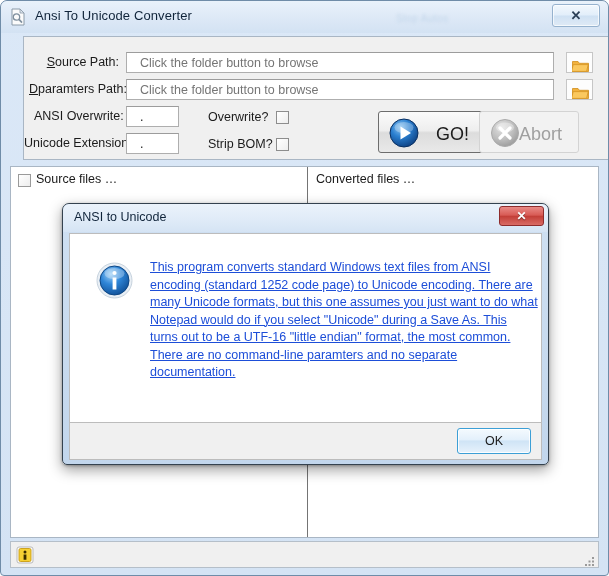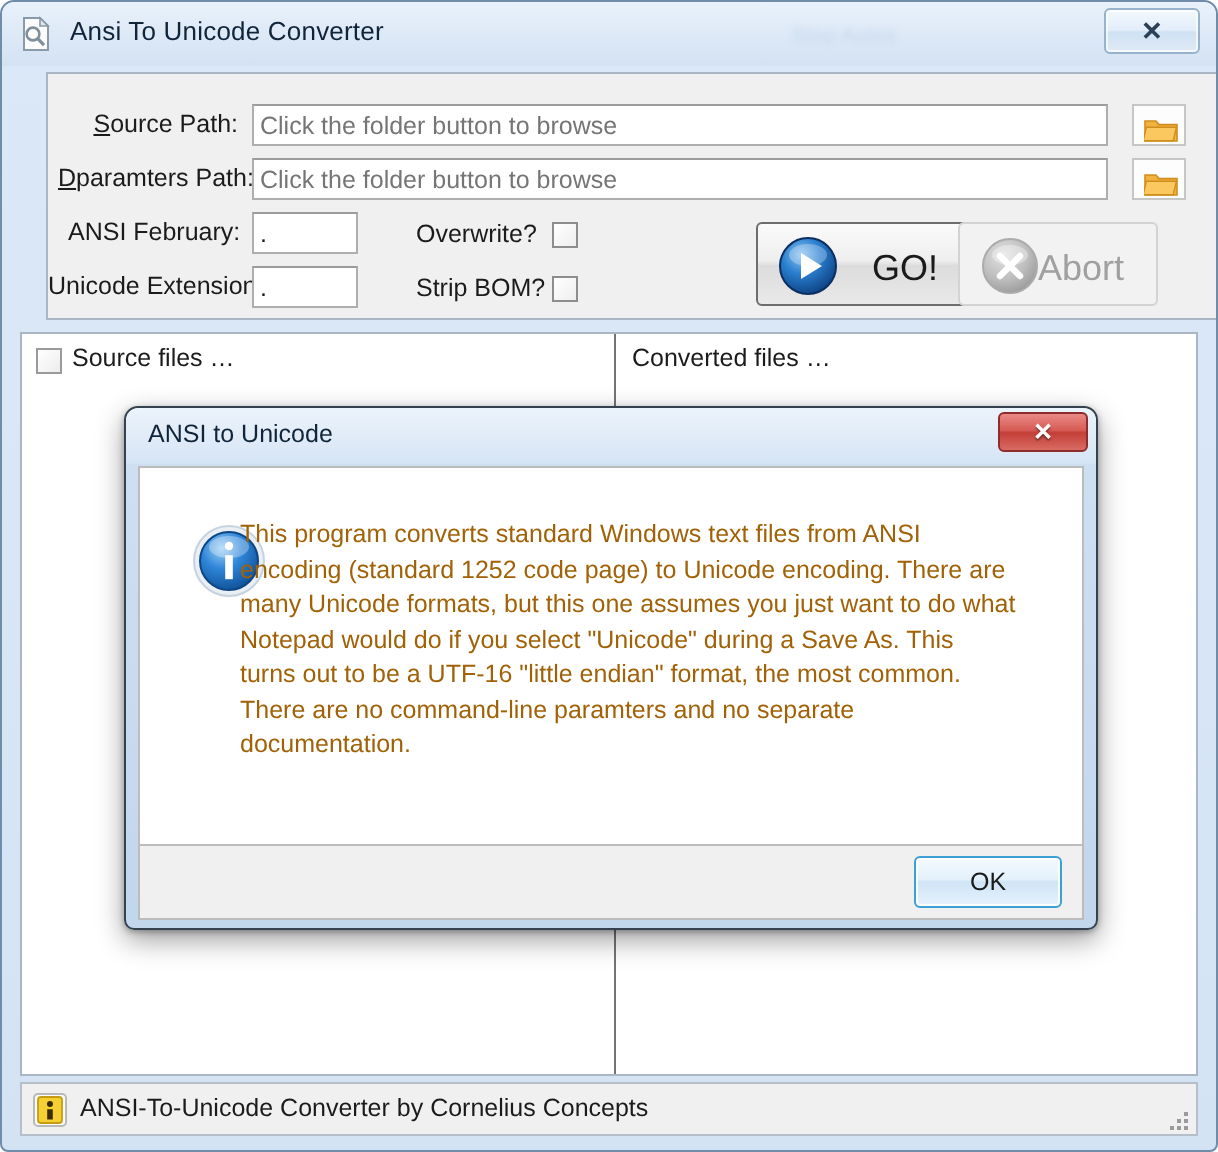--- a/index.html
+++ b/index.html
@@ -97,21 +97,21 @@
   .field-label u { text-decoration: underline; }
 
   .text-input {
     position: absolute;
     box-sizing: border-box;
     background: #ffffff;
     border: 1px solid #aeaeae;
     border-top-color: #9c9c9c;
     font-size: 12.5px;
     color: #1b1b1b;
-    padding: 0 3px;
+    padding: 0 13px;
     line-height: 19px;
     height: 21px;
     outline: none;
     font-family: "Liberation Sans", sans-serif;
   }
   .text-input.placeholder { color: #8b8b8b; }
 
   .folder-btn {
     position: absolute;
     box-sizing: border-box;
@@ -282,25 +282,26 @@
     background: #ffffff;
     border: 1px solid #bcbcbc;
   }
   #dlg-info-icon {
     position: absolute;
     left: 26px; top: 28px;
     width: 37px; height: 37px;
   }
   #dlg-message {
     position: absolute;
-    left: 50px; top: 25px;
+    left: 80px; top: 25px;
     width: 388px;
     font-size: 12.5px;
     line-height: 17.5px;
-    color: #a16207;
+    color: #1d4ed8;
+    text-decoration: underline;
   }
   #dlg-message p { margin: 0; }
   #dlg-message p.spaced { margin-top: 17px; }
   #dlg-footer {
     position: absolute;
     left: 6px; top: 219px;
     width: 473px; height: 37px;
     box-sizing: border-box;
     background: #f0f0f0;
     border: 1px solid #bcbcbc;
@@ -359,21 +360,21 @@
     <input class="text-input placeholder" style="left: 102px; top: 42px; width: 428px;" id="destination-path-input" readonly="" placeholder="Click the folder button to browse">
     <div class="folder-btn" style="left:542px; top:42px;">
       <span class="folder-glyph">
         <svg width="17" height="12" viewBox="0 0 17 12">
           <path d="M0.5 1.5 h5.5 l1.4 1.8 h9.1 v8.2 h-16 z" fill="#f2b23e" stroke="#d08e1c" stroke-width=".8"></path>
           <path d="M1.2 4.6 h15 l-1.6 6.8 h-15 z" fill="#fac85f" stroke="#d08e1c" stroke-width=".7"></path>
         </svg>
       </span>
     </div>
 
-    <span class="field-label" style="left:10px; top:72px; width:85px;">ANSI February:</span>
+    <span class="field-label" style="left:10px; top:72px; width:85px;">ANSI Overwrite:</span>
     <input class="text-input" style="left: 102px; top: 69px; width: 53px;" id="ansi-extension-input" value=".">
 
     <span class="field-label" style="left:0px; top:99px; width:95px;">Unicode Extension:</span>
     <input class="text-input" style="left: 102px; top: 96px; width: 53px;" id="unicode-extension-input" value=".">
 
     <span class="chk-label" style="left:184px; top:73px;">Overwrite?</span>
     <div class="checkbox" style="left:252px; top:74px;"></div>
 
     <span class="chk-label" style="left:184px; top:100px;">Strip BOM?</span>
     <div class="checkbox" style="left:252px; top:101px;"></div>
@@ -429,21 +430,20 @@
 
   <div id="status-bar">
     <span id="status-icon">
       <svg width="18" height="18" viewBox="0 0 18 18">
         <rect x="1" y="1" width="16" height="16" rx="2" fill="#fcfcfc" stroke="#b9b9b9" stroke-width="1"></rect>
         <rect x="3" y="2.5" width="12" height="13" rx="1.5" fill="#f6d033" stroke="#c79b12" stroke-width=".9"></rect>
         <circle cx="9" cy="6" r="1.5" fill="#3a2c00"></circle>
         <path d="M7.6 8.6 h2.8 v5.2 h-2.8 z" fill="#3a2c00"></path>
       </svg>
     </span>
-    <span id="status-text">ANSI-To-Unicode Converter by Cornelius Concepts</span>
     <span id="resize-grip">
       <svg width="12" height="12" viewBox="0 0 12 12">
         <g fill="#9a9a9a">
           <rect x="9" y="9" width="2" height="2"></rect>
           <rect x="5.5" y="9" width="2" height="2"></rect>
           <rect x="9" y="5.5" width="2" height="2"></rect>
           <rect x="2" y="9" width="2" height="2"></rect>
           <rect x="9" y="2" width="2" height="2"></rect>
           <rect x="5.5" y="5.5" width="2" height="2"></rect>
         </g>

